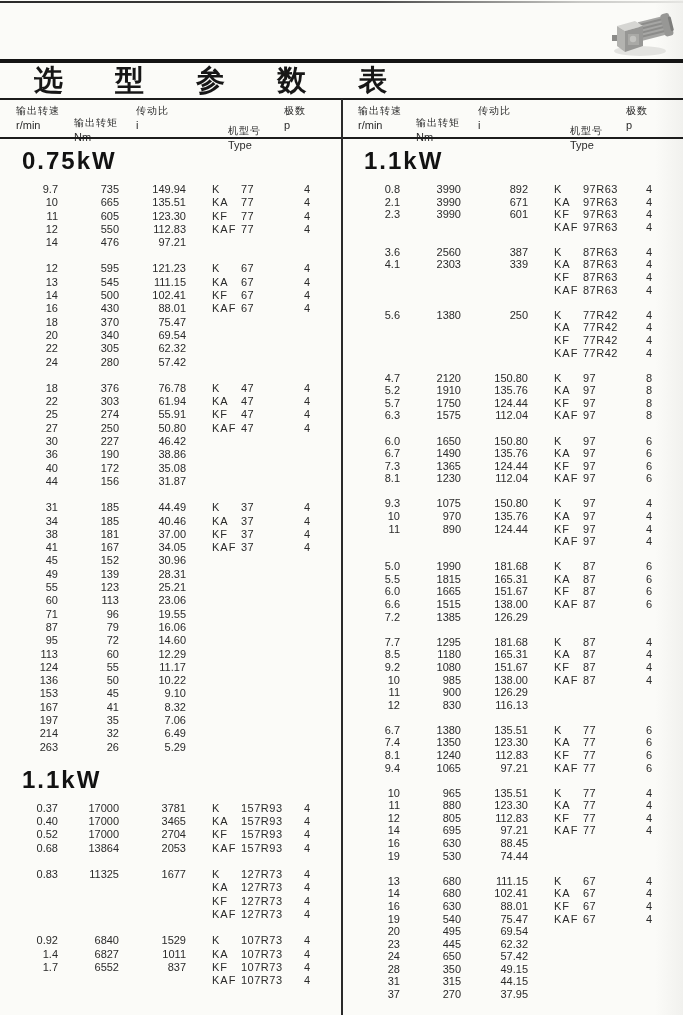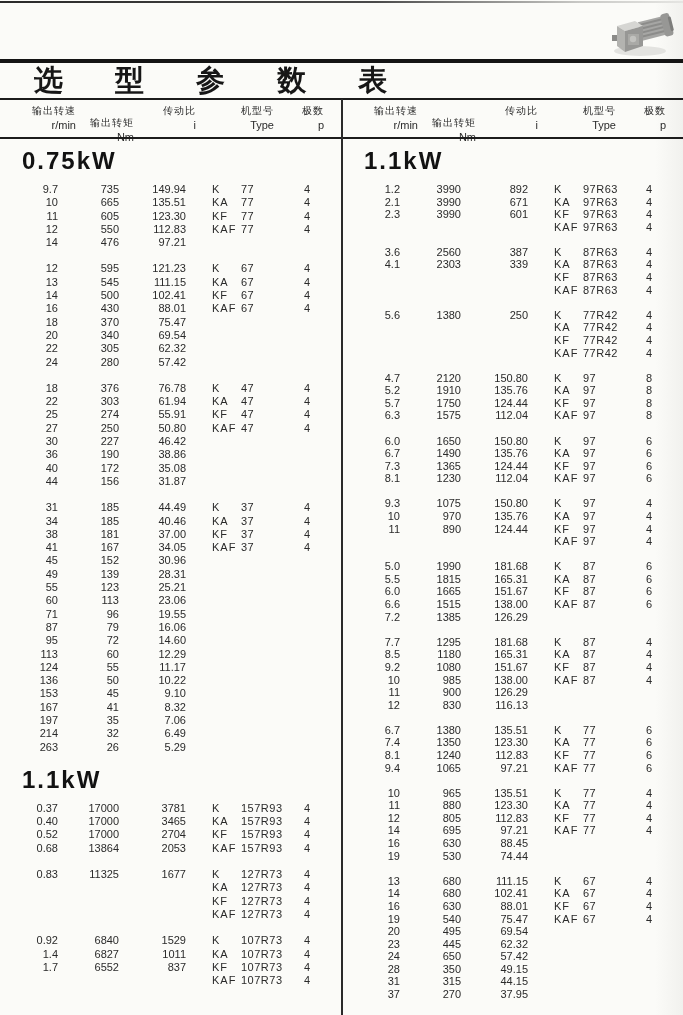--- a/index.html
+++ b/index.html
@@ -19,27 +19,27 @@
   .header-rule-top { position:absolute; top:98px; left:0; width:683px; height:2px; background:#1c1c1c; }
   .header-rule-bottom { position:absolute; top:137px; left:0; width:683px; height:2px; background:#1c1c1c; }
   .col-divider { position:absolute; top:99px; left:341px; width:2px; height:916px; background:#2a2a2a; }
 
   .table-area { position:absolute; top:99px; left:0; width:683px; height:916px; display:flex; }
   .col { position:relative; box-sizing:border-box; }
   .col-left  { width:341px; --rh:13.3px; --gap:13px; }
   .col-right { width:342px; margin-left:2px; --rh:12.6px; --gap:12.5px; }
 
   .col-header { position:relative; height:39px; }
-  .hcell { position:absolute; top:0; text-align:right; padding-top:5px; color:#2b2b2b; }
+  .hcell { position:absolute; top:0; text-align:left; padding-top:5px; color:#2b2b2b; }
   .h-zh   { font-size:10px; line-height:14px; letter-spacing:1px; }
   .h-unit { font-size:11px; line-height:15px; }
   .h-speed  { left:16px;  width:60px; }
   .h-torque { left:74px;  width:60px;margin-top:12px; }
   .h-ratio  { left:136px; width:60px; }
-  .h-type   { left:214px; width:60px; }
+  .h-type   { left:228px; width:60px;margin-top:20px; }
   .h-poles  { left:284px; width:40px; }
 
   .section-heading { margin:10px 0 9px 22px; font-size:24px; line-height:26px;
     font-weight:bold; letter-spacing:2px; color:#121212; }
   .block { margin-bottom:var(--gap); }
   .row { display:flex; height:var(--rh); line-height:var(--rh); font-size:11px; color:#2a2a2a; white-space:nowrap; }
   .c-speed  { width:58px; text-align:right; }
   .c-torque { width:61px; text-align:right; }
   .c-ratio  { width:67px; text-align:right; }
   .c-type   { margin-left:26px; width:86px; display:flex; }
@@ -657,21 +657,21 @@
         <div class="h-unit">Type</div>
       </div>
       <div class="hcell h-poles">
         <div class="h-zh">极数</div>
         <div class="h-unit">p</div>
       </div>
     </div>
   <div class="section-heading">1.1kW</div>
       <div class="block">
         <div class="row">
-          <span class="c-speed">1.2</span>
+          <span class="c-speed">0.8</span>
           <span class="c-torque">3990</span>
           <span class="c-ratio">892</span>
           <span class="c-type">
             <span class="c-prefix">K</span>
             <span class="c-size">97R63</span>
           </span>
           <span class="c-poles">4</span>
         </div>
         <div class="row">
           <span class="c-speed">2.1</span>

